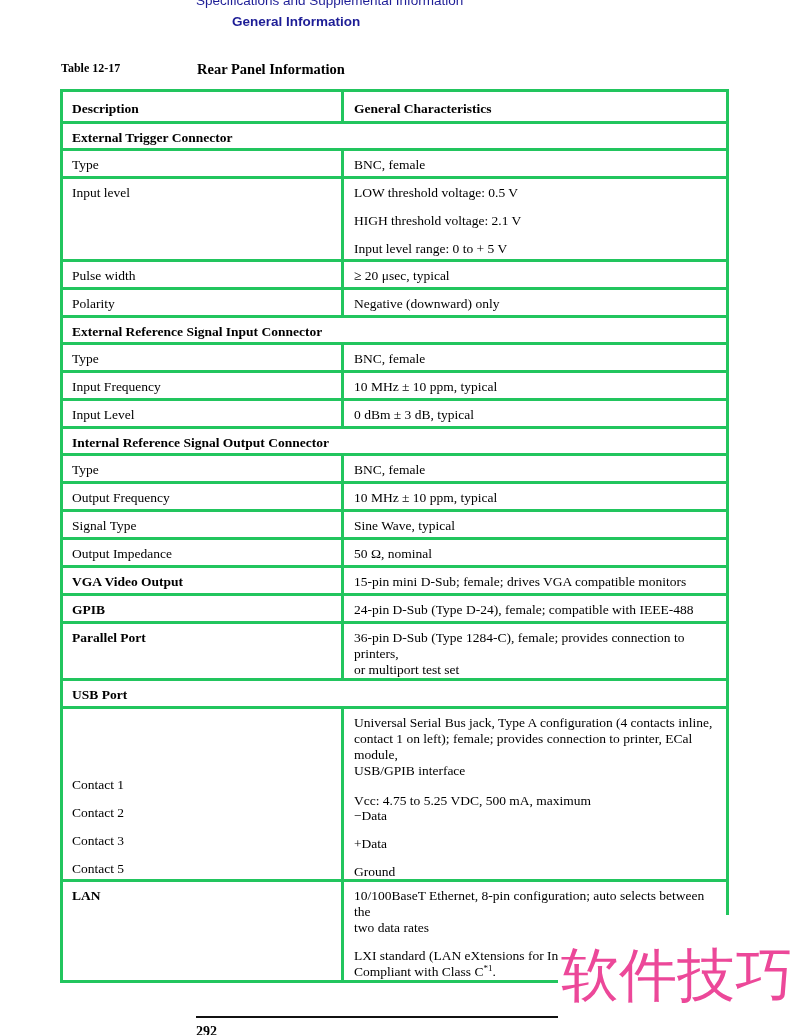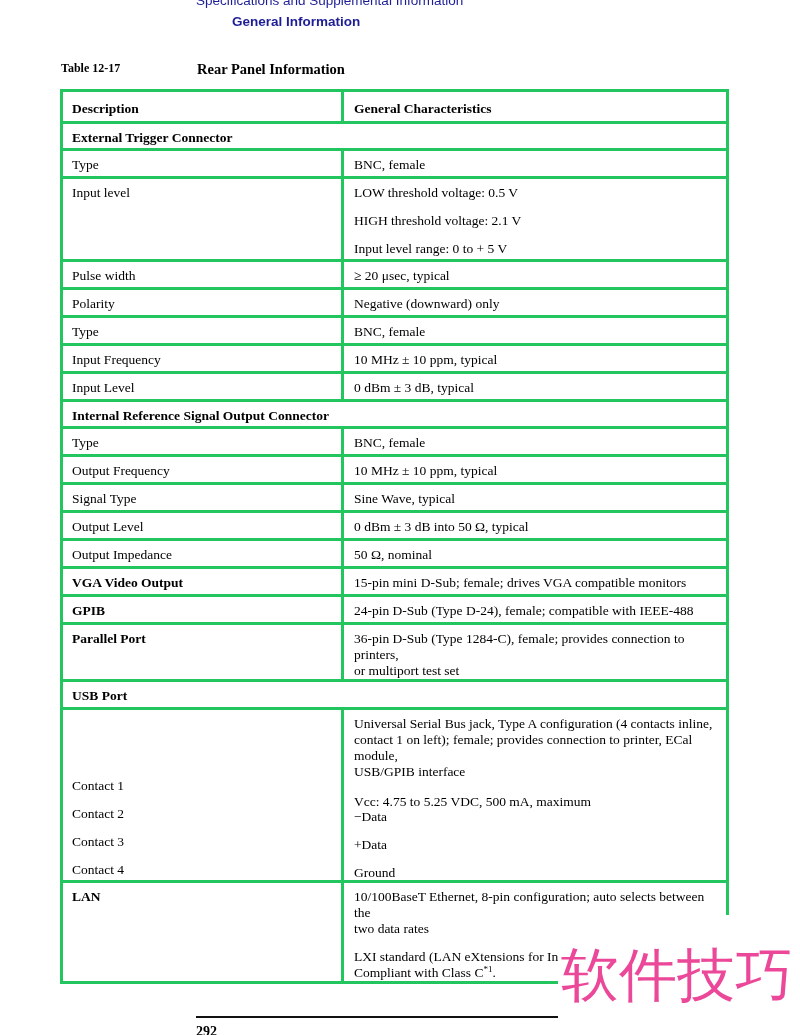--- a/index.html
+++ b/index.html
@@ -93,20 +93,23 @@
     </tr>
     <tr style="height:28px">
       <td>Pulse width</td>
       <td class="val">≥ 20 μsec, typical</td>
     </tr>
     <tr style="height:28px">
       <td>Polarity</td>
       <td class="val">Negative (downward) only</td>
     </tr>
 
+    <tr class="sec" style="height:27px">
+      <td colspan="2">External Reference Signal Input Connector</td>
+    </tr>
     <tr style="height:28px">
       <td>Type</td>
       <td class="val">BNC, female</td>
     </tr>
     <tr style="height:28px">
       <td>Input Frequency</td>
       <td class="val">10 MHz ± 10 ppm, typical</td>
     </tr>
     <tr style="height:28px">
       <td>Input Level</td>
@@ -120,24 +123,20 @@
       <td>Type</td>
       <td class="val">BNC, female</td>
     </tr>
     <tr style="height:28px">
       <td>Output Frequency</td>
       <td class="val">10 MHz ± 10 ppm, typical</td>
     </tr>
     <tr style="height:28px">
       <td>Signal Type</td>
       <td class="val">Sine Wave, typical</td>
-    </tr>
-    <tr style="height:28px">
-      <td>Output Level</td>
-      <td class="val">0 dBm ± 3 dB into 50 Ω, typical</td>
     </tr>
     <tr style="height:28px">
       <td>Output Impedance</td>
       <td class="val">50 Ω, nominal</td>
     </tr>
 
     <tr style="height:28px">
       <td class="blabel">VGA Video Output</td>
       <td class="val">15-pin mini D-Sub; female; drives VGA compatible monitors</td>
     </tr>
@@ -155,21 +154,21 @@
 
     <tr class="sec" style="height:28px">
       <td colspan="2">USB Port</td>
     </tr>
     <tr style="height:169px">
       <td>
         <div class="spacer"></div>
         <div class="pline">Contact 1</div>
         <div class="pline">Contact 2</div>
         <div class="pline">Contact 3</div>
-        <div class="pline">Contact 4</div>
+        <div class="pline">Contact 5</div>
       </td>
       <td class="val">
         <div>
           <div class="wrapline">Universal Serial Bus jack, Type A configuration (4 contacts inline,</div>
           <div class="wrapline">contact 1 on left); female; provides connection to printer, ECal module,</div>
           <div class="wrapline">USB/GPIB interface</div>
         </div>
         <div class="mt14">Vcc: 4.75 to 5.25 VDC, 500 mA, maximum</div>
         <div class="pline">−Data</div>
         <div class="pline">+Data</div>

